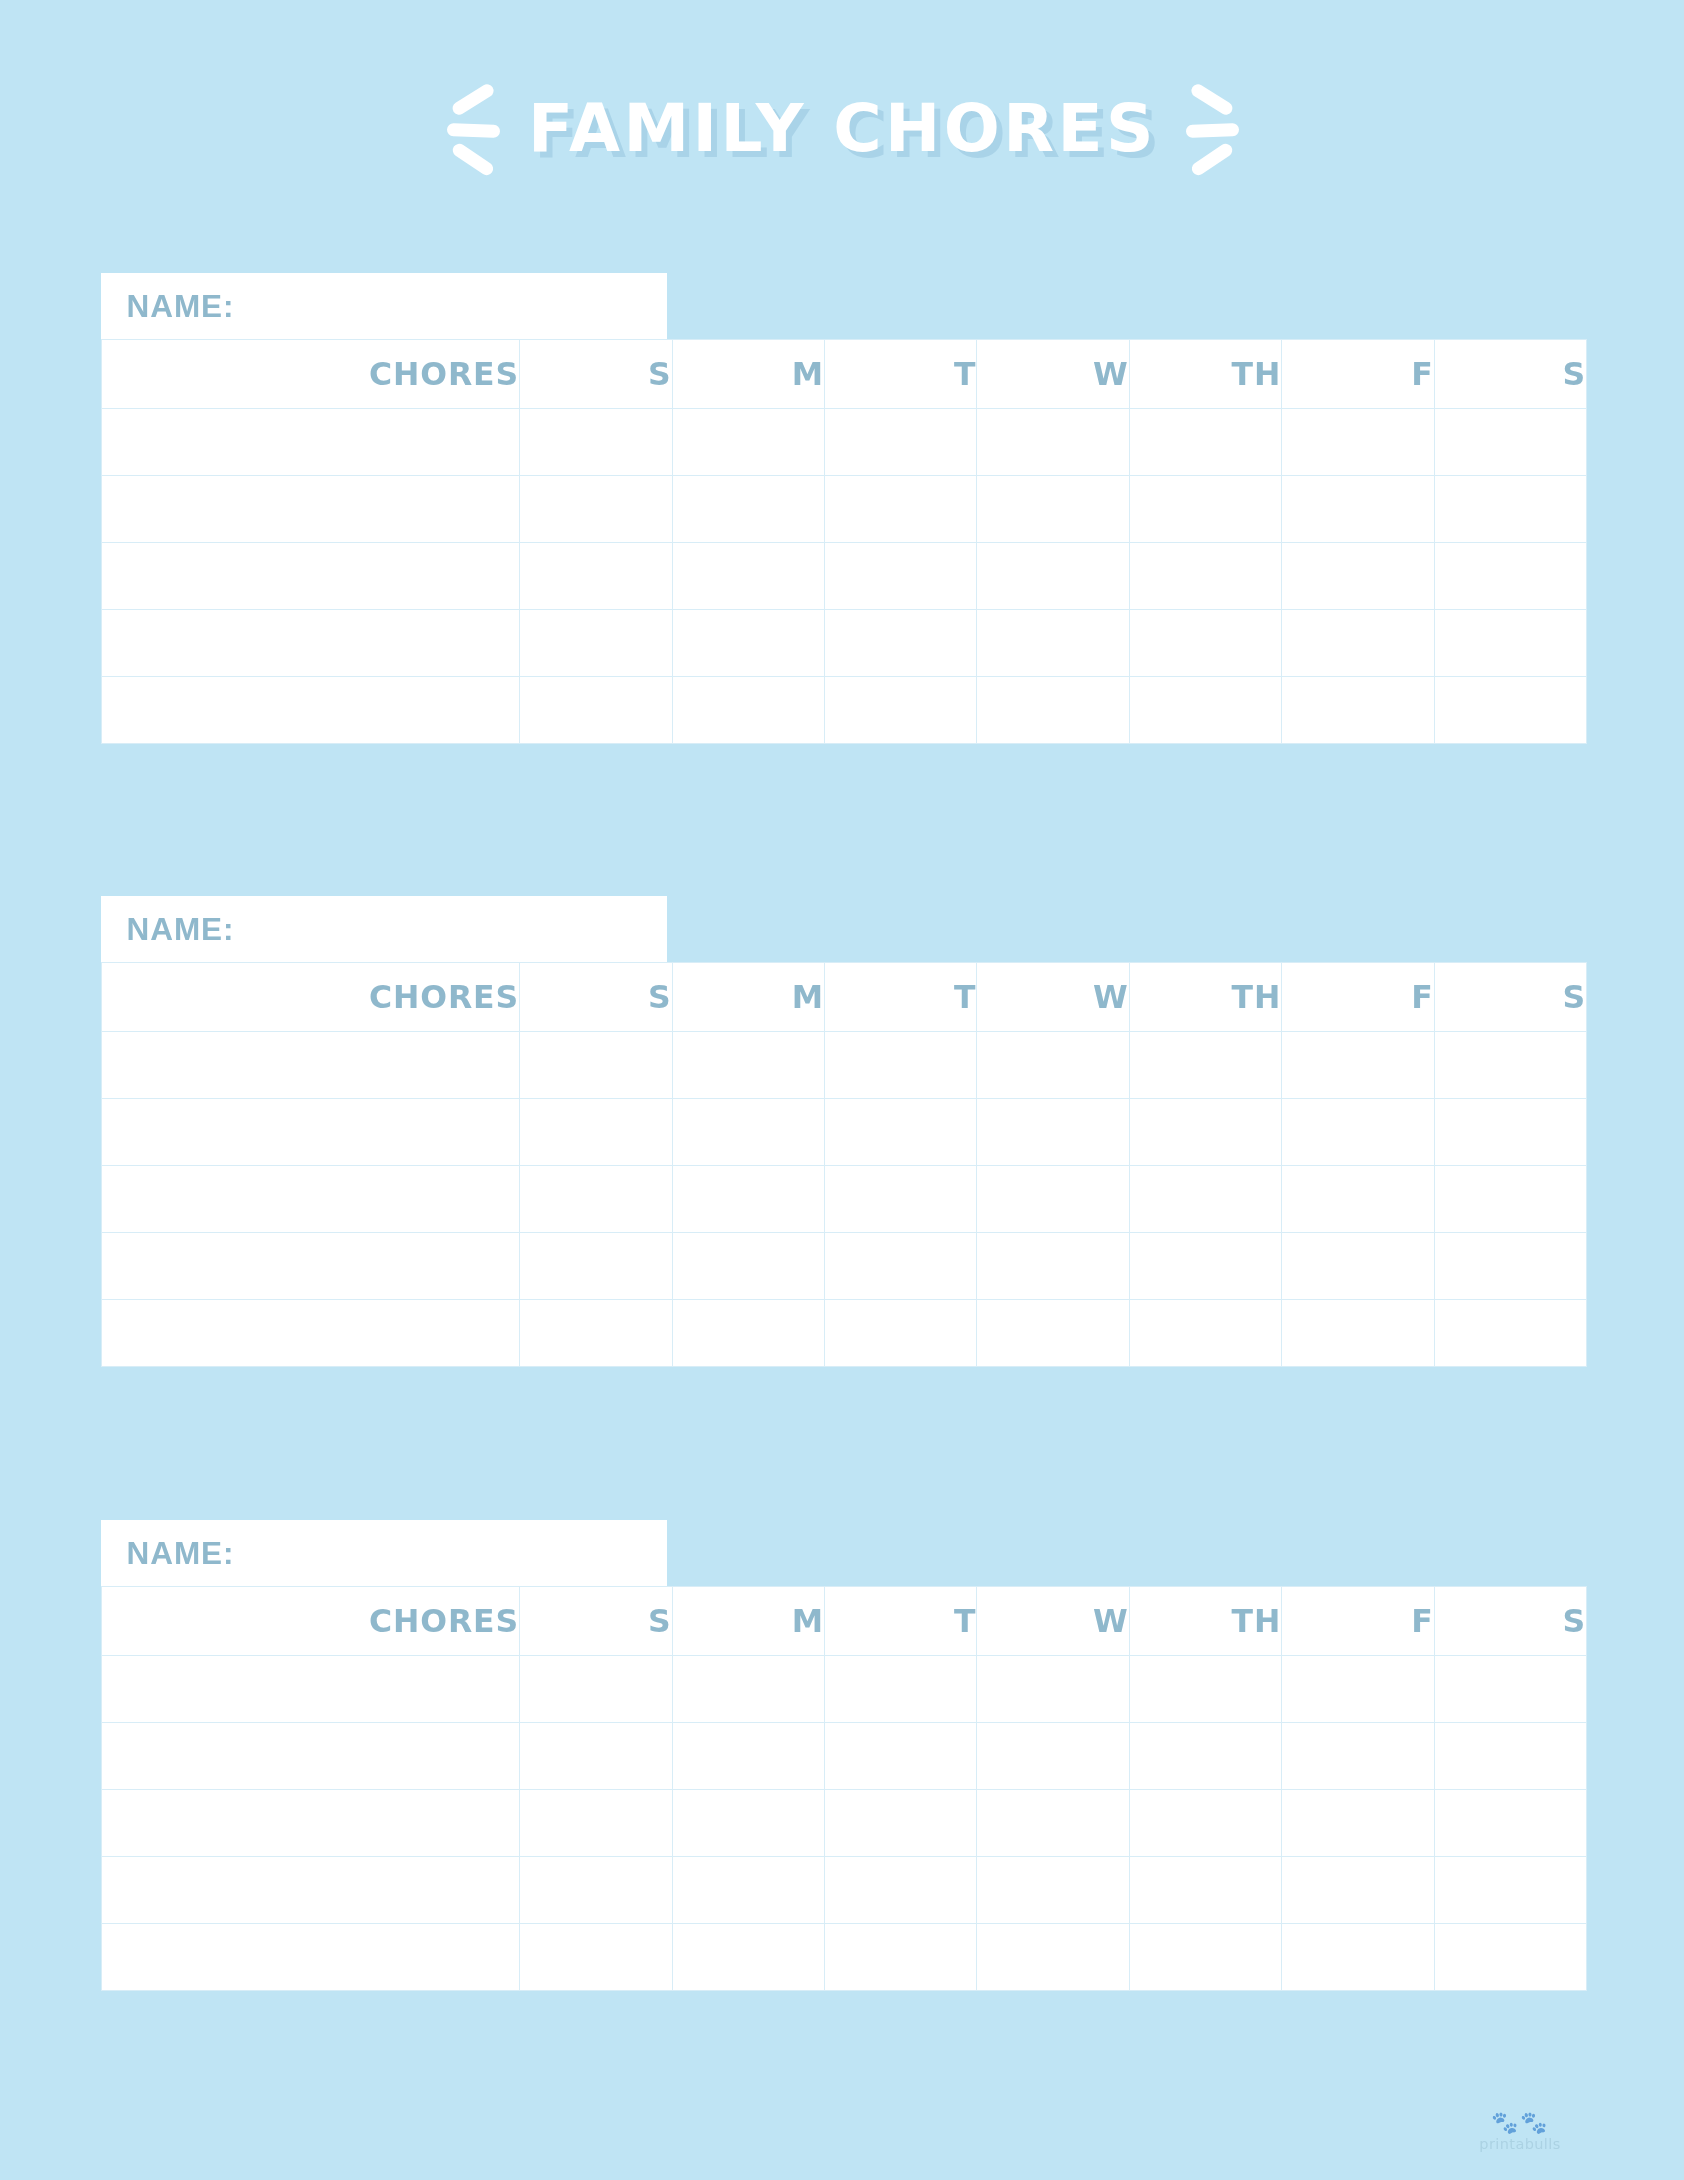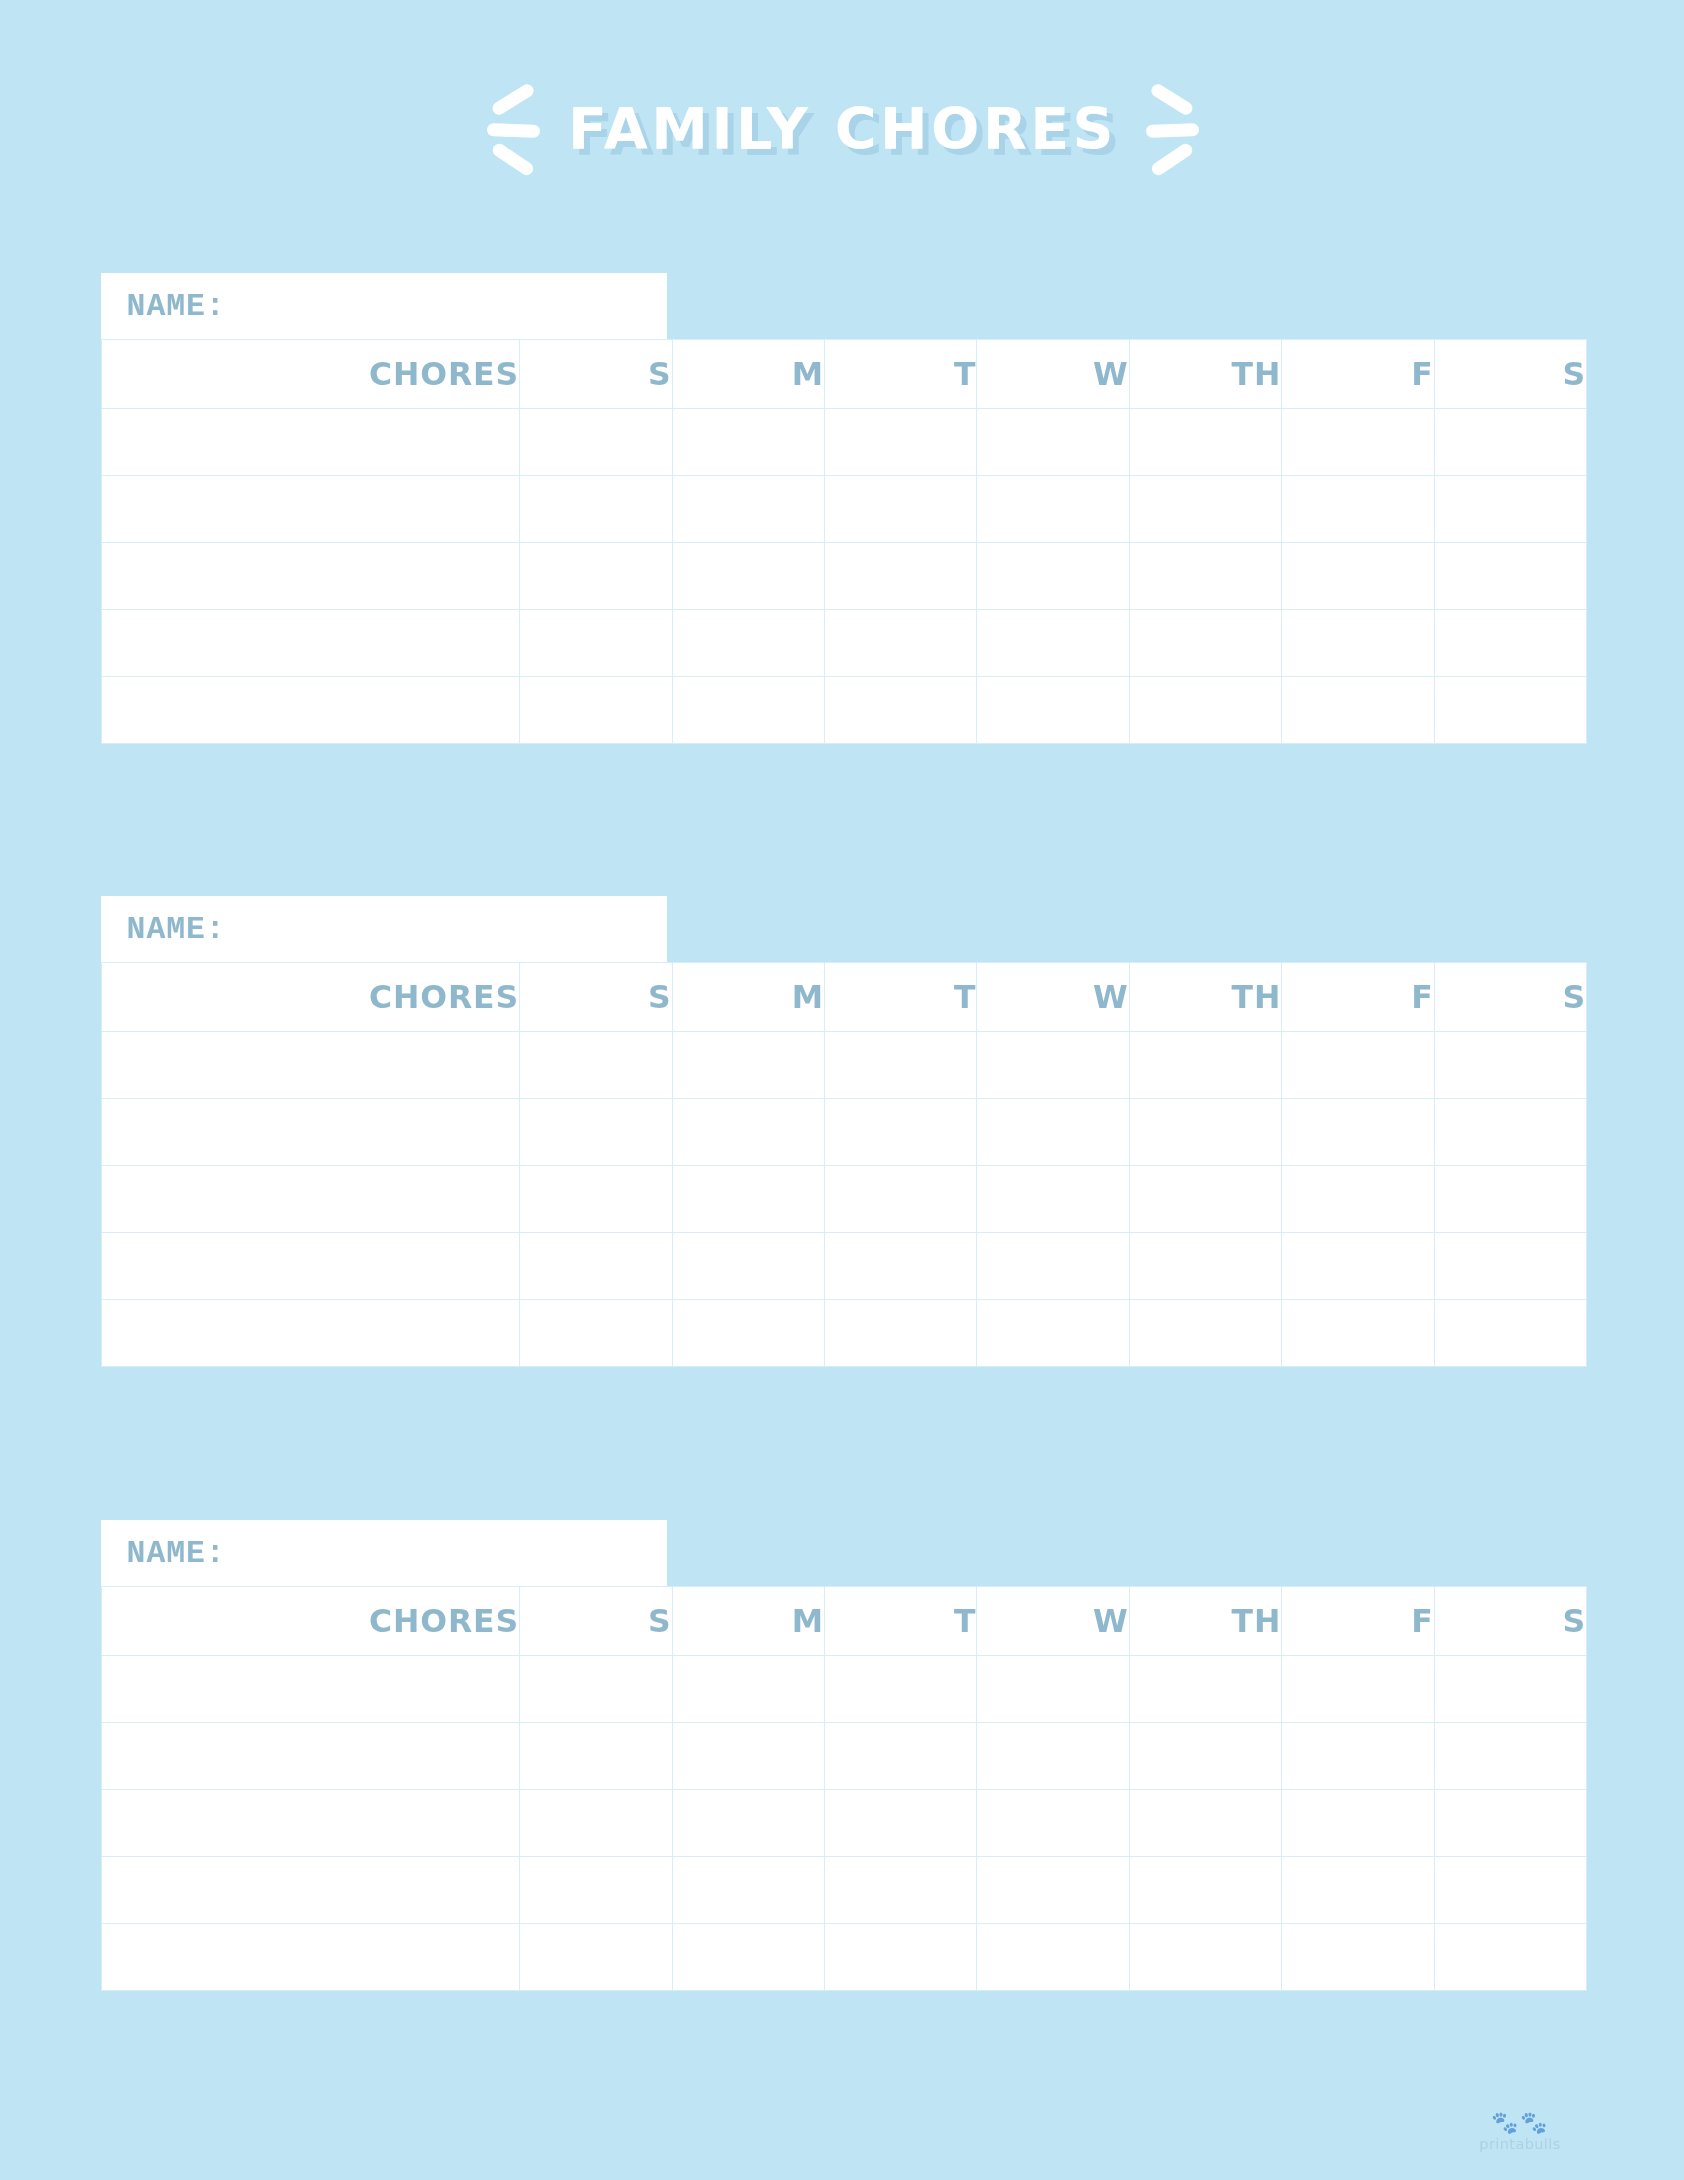--- a/index.html
+++ b/index.html
@@ -29,21 +29,21 @@
     left: 0;
     width: 100%;
     display: flex;
     align-items: center;
     justify-content: center;
     gap: 22px;
   }
   .title-text {
     font-family: "DejaVu Sans", sans-serif;
     font-weight: bold;
-    font-size: 57px;
+    font-size: 66px;
     letter-spacing: 3.4px;
     color: #ffffff;
     text-shadow: 6px 6px 0 #a9d3e8;
     line-height: 1;
     white-space: nowrap;
   }
   .sparkle {
     position: relative;
     width: 66px;
     height: 102px;
@@ -75,21 +75,21 @@
   .name-box {
     width: 566px;
     height: 66px;
     background: #ffffff;
     box-sizing: border-box;
     display: flex;
     align-items: center;
     padding-left: 25.6px;
   }
   .name-label {
-    font-family: Liberation Mono, monospace;
+    font-family: Liberation Sans, sans-serif;
     font-weight: bold;
     font-size: 31.5px;
     letter-spacing: 0.9px;
     color: #8fb8cc;
     text-align: right;
   }
 
   table.chore-table {
     border-collapse: collapse;
     width: 1486px;

